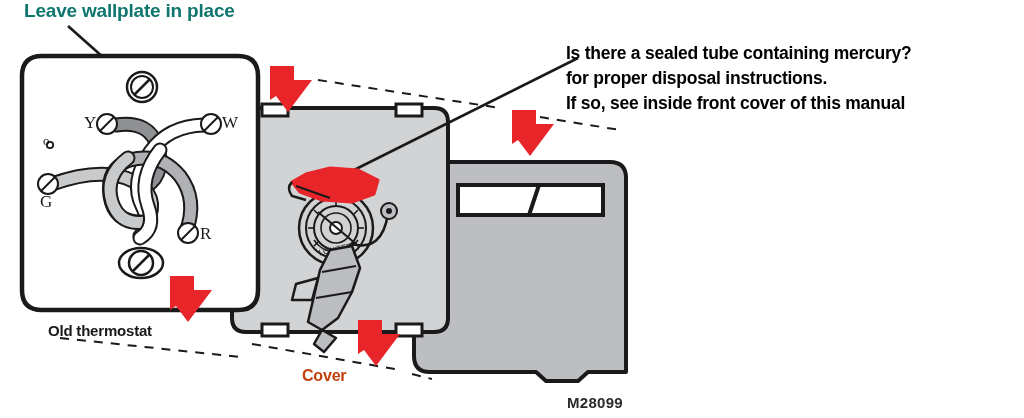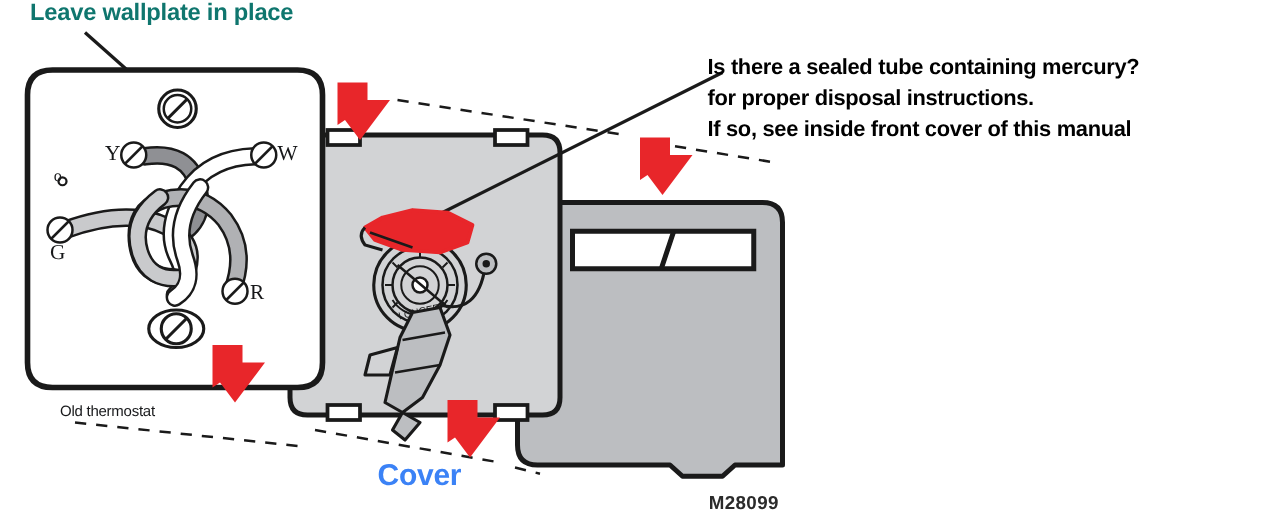--- a/index.html
+++ b/index.html
@@ -43,34 +43,34 @@
     color: #000000;
     line-height: 25px;
     letter-spacing: -0.25px;
     white-space: nowrap;
   }
   .note-block div { white-space: nowrap; }
   .label-old {
     position: absolute;
     left: 48px;
     top: 322px;
-    font-size: 12px;
-    font-weight: normal;
+    font-size: 15px;
+    font-weight: bold;
     color: #17181a;
     letter-spacing: -0.2px;
     white-space: nowrap;
     text-align: center;
   }
   .label-cover {
     position: absolute;
     left: 302px;
     top: 367px;
-    font-size: 24px;
-    font-weight: bold;
-    color: #3b82f6;
+    font-size: 16px;
+    font-weight: bold;
+    color: #c2410c;
     letter-spacing: -0.2px;
     white-space: nowrap;
   }
   .fig-id {
     position: absolute;
     left: 567px;
     top: 394px;
     font-size: 15px;
     font-weight: bold;
     color: #2b2b2b;

